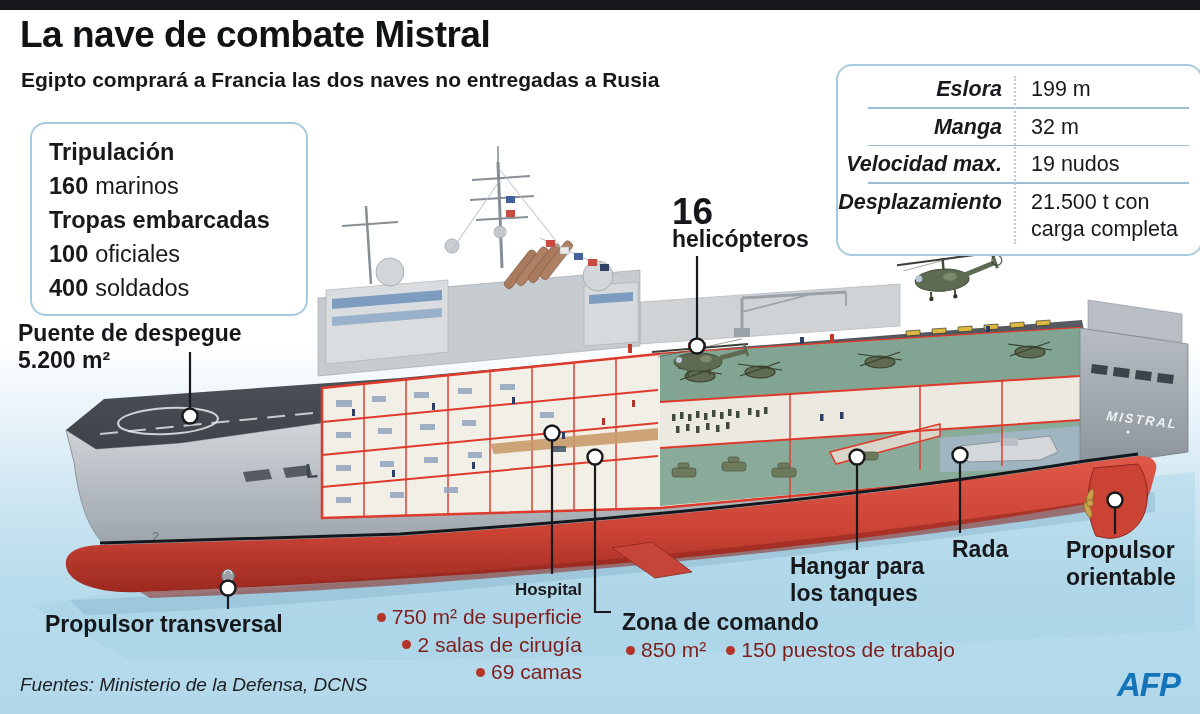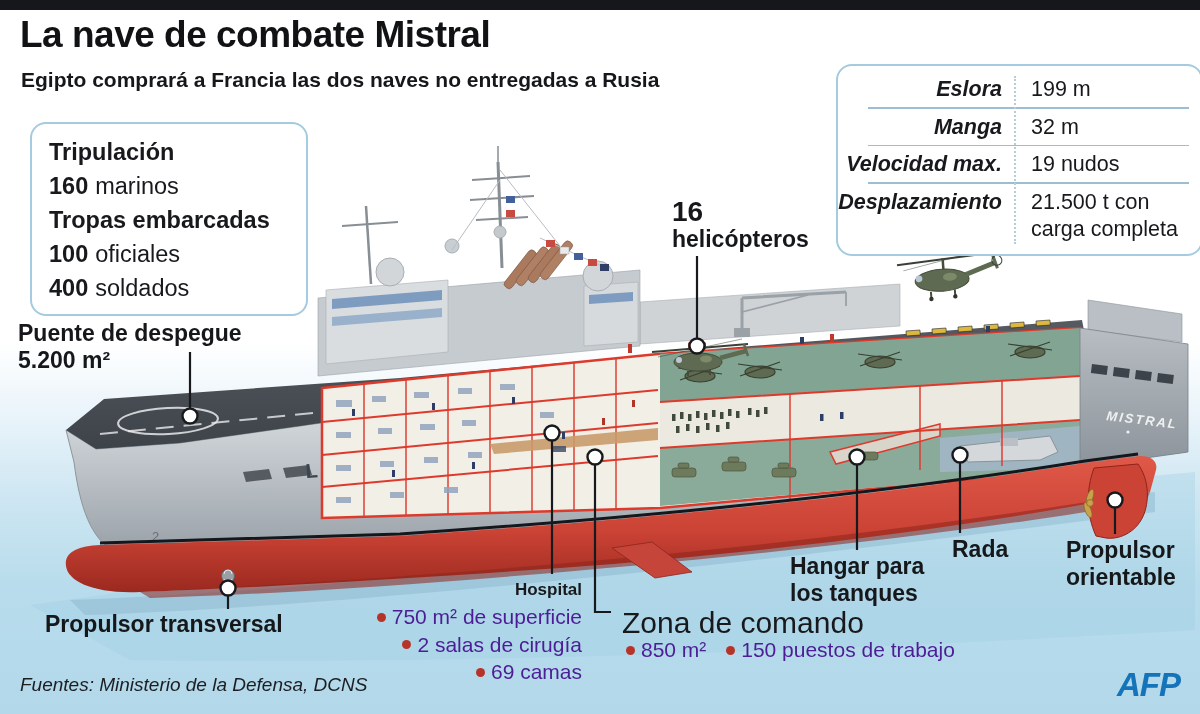--- a/index.html
+++ b/index.html
@@ -15,27 +15,27 @@
   .crew{left:30px;top:122px;width:278px;padding:11px 17px 9px 17px;font-size:23.5px;line-height:34px;}
   .crew .bold{font-weight:700;}
   .crew .num{font-weight:700;margin-right:7px;}
   .specs{left:836px;top:64px;width:367px;padding:6px 0 8px 0;}
   .spec-divider{position:absolute;left:176px;top:10px;bottom:10px;width:0;border-left:2px dotted #b6cdd9;}
   .spec-row{display:flex;align-items:flex-start;padding:4px 0 3px 0;}
   .spec-label{width:164px;text-align:right;font-style:italic;font-weight:700;font-size:21.5px;line-height:27px;padding-right:14px;flex:none;}
   .spec-value{flex:1;font-size:21.5px;line-height:27px;padding-left:15px;padding-right:8px;}
   .spec-sep{height:1.5px;background:#9dbdd2;margin:1px 12px 1px 30px;}
   .lbl{position:absolute;font-weight:700;font-size:23px;line-height:26.5px;color:#15171a;}
-  .lbl .big{font-size:28px;line-height:29px;display:block;}
+  .lbl .big{font-size:37px;line-height:29px;display:block;}
   .hospital{position:absolute;right:618px;top:576px;text-align:right;}
   .hospital .head{font-weight:700;font-size:17px;line-height:27px;}
-  .bullets{font-size:21px;line-height:27.5px;font-weight:400;color:#4c1d95;white-space:nowrap;}
+  .bullets{font-size:21px;line-height:27.5px;font-weight:400;color:#7f1d1d;white-space:nowrap;}
   .dot{display:inline-block;width:9px;height:9px;border-radius:50%;background:#b5342a;margin:0 6px 2px 4px;vertical-align:middle;}
   .command{position:absolute;left:622px;top:609px;}
-  .command .head{font-weight:400;font-size:30px;line-height:27px;}
+  .command .head{font-weight:700;font-size:23px;line-height:27px;}
   .command .bullets span.item{margin-right:10px;}
   .sources{position:absolute;left:20px;top:674px;font-size:19px;font-style:italic;color:#1c1e22;}
   .afp{position:absolute;left:1117px;top:666px;font-size:33px;font-weight:700;font-style:italic;color:#1473b9;letter-spacing:-1px;}
   svg{position:absolute;left:0;top:0;}
 </style>
 </head>
 <body>
 
 <div class="topbar"></div>
 <div class="title">La nave de combate Mistral</div>

